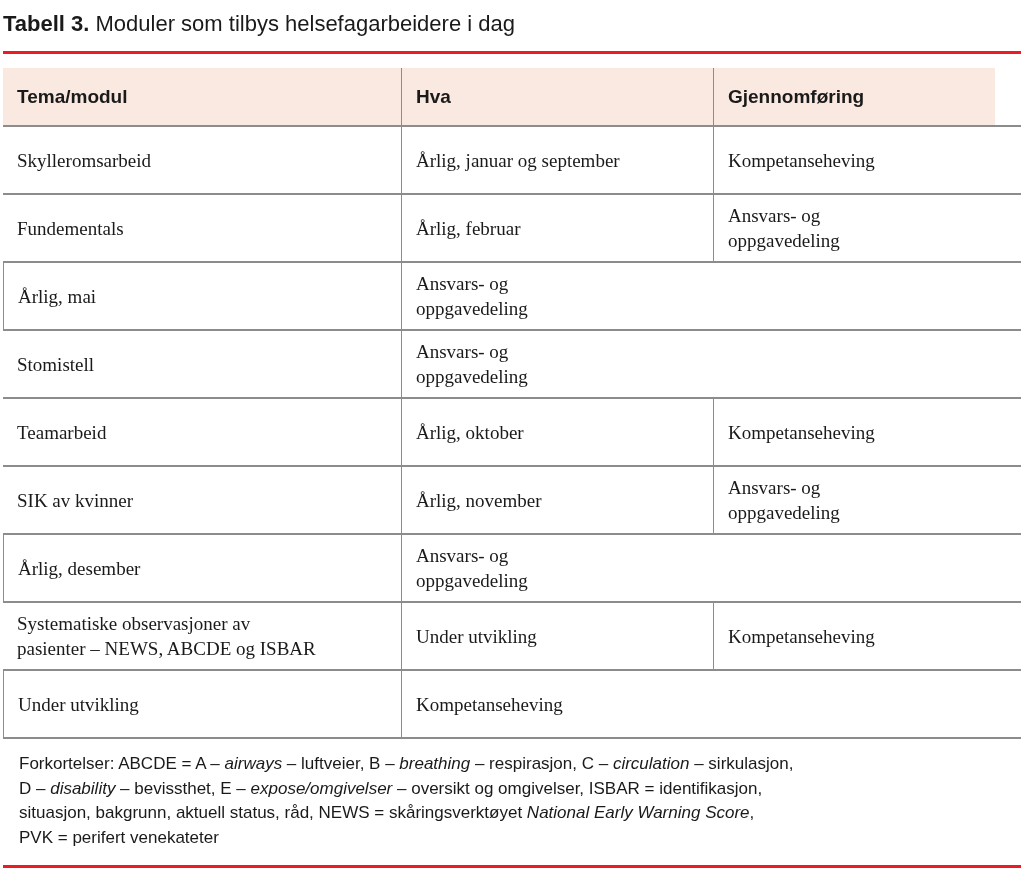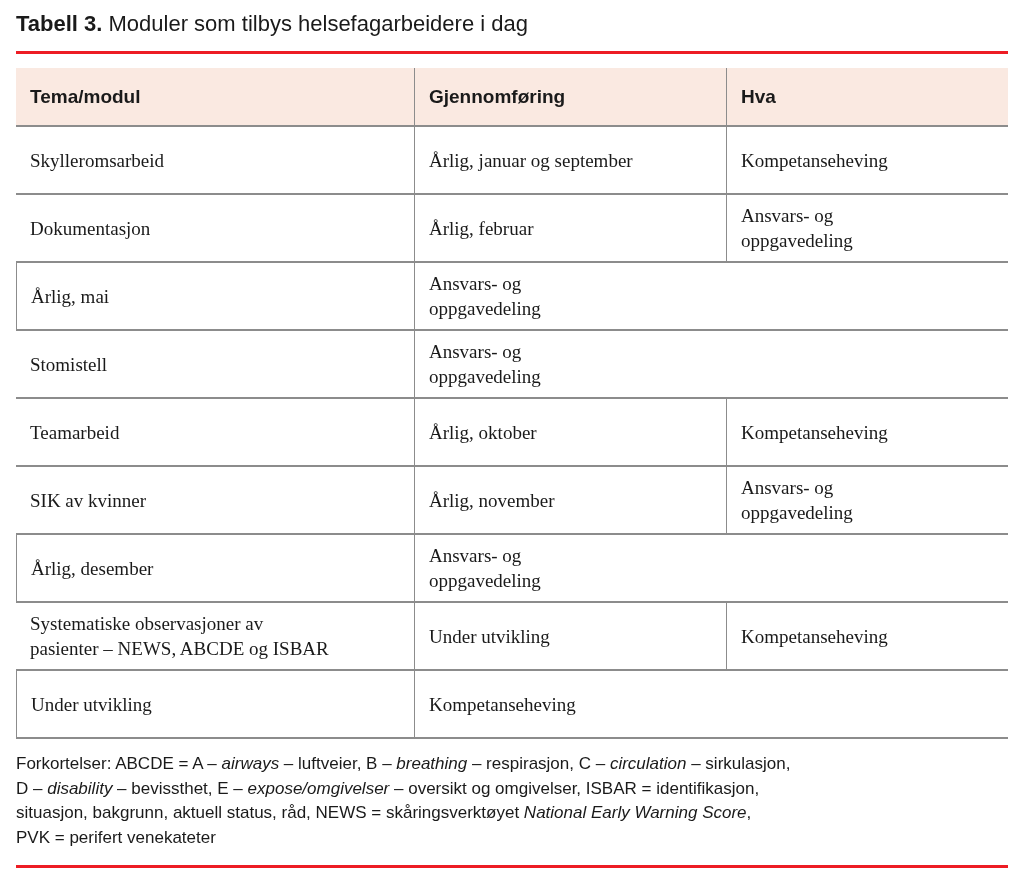--- a/index.html
+++ b/index.html
@@ -10,21 +10,21 @@
   }
   *{box-sizing:border-box;}
   html,body{margin:0;padding:0;}
   body{
     width:1024px;height:880px;
     background:#ffffff;
     color:var(--text);
     font-family:"Liberation Sans","DejaVu Sans",sans-serif;
     overflow:hidden;
   }
-  .page{padding:6px 16px 0;border-radius:29px;}
+  .page{padding:6px 3px 0;border-radius:29px;}
   .title{
     margin:4px 0 0;
     font-size:22px;
     line-height:28px;
     font-weight:400;
   }
   .title .title-label{font-weight:700;}
   .rule{height:3px;background:var(--accent);}
   .rule-top{margin-top:13px;}
   .rule-bottom{margin-top:15px;}
@@ -48,50 +48,50 @@
   }
   .thead .cell{
     background:var(--header-bg);
     font-weight:700;
     min-height:57px;
   }
   .col2,.col3{border-left:1px solid var(--line);}
   .italic{font-style:italic;}
   .bold-italic{font-style:italic;font-weight:700;}
   .footnote{
-    margin:13px 0 0;
+    margin:13px 16px 0;
     font-size:17px;
     line-height:24.5px;
     white-space:pre-line;
   }
 </style>
 </head>
 <body>
 
 <div class="page">
 
   <h1 class="title"><span class="title-label">Tabell 3.</span><span> Moduler som tilbys helsefagarbeidere i dag</span></h1>
 
   <div class="rule rule-top"></div>
 
   <div class="table">
     <div class="thead row">
       <div class="cell col1">Tema/modul</div>
+      <div class="cell col3">Hva</div>
       <div class="cell col2">Gjennomføring</div>
-      <div class="cell col3">Hva</div>
     </div>
     <div class="tbody" id="table-body">
   <div class="row">
     <div class="cell col1"><span>Skylleromsarbeid</span></div>
     <div class="cell col2">Årlig, januar og september</div>
     <div class="cell col3">Kompetanseheving</div>
   </div>
 
   <div class="row">
-    <div class="cell col1"><span>Dokumentasjon</span></div>
+    <div class="cell col1"><span>Fundementals</span></div>
     <div class="cell col2">Årlig, februar</div>
     <div class="cell col3">Ansvars- og
 oppgavedeling</div>
   </div>
 
   <div class="row">
     <div class="cell col2">Årlig, mai</div>
     <div class="cell col3">Ansvars- og
 oppgavedeling</div>
   </div>

